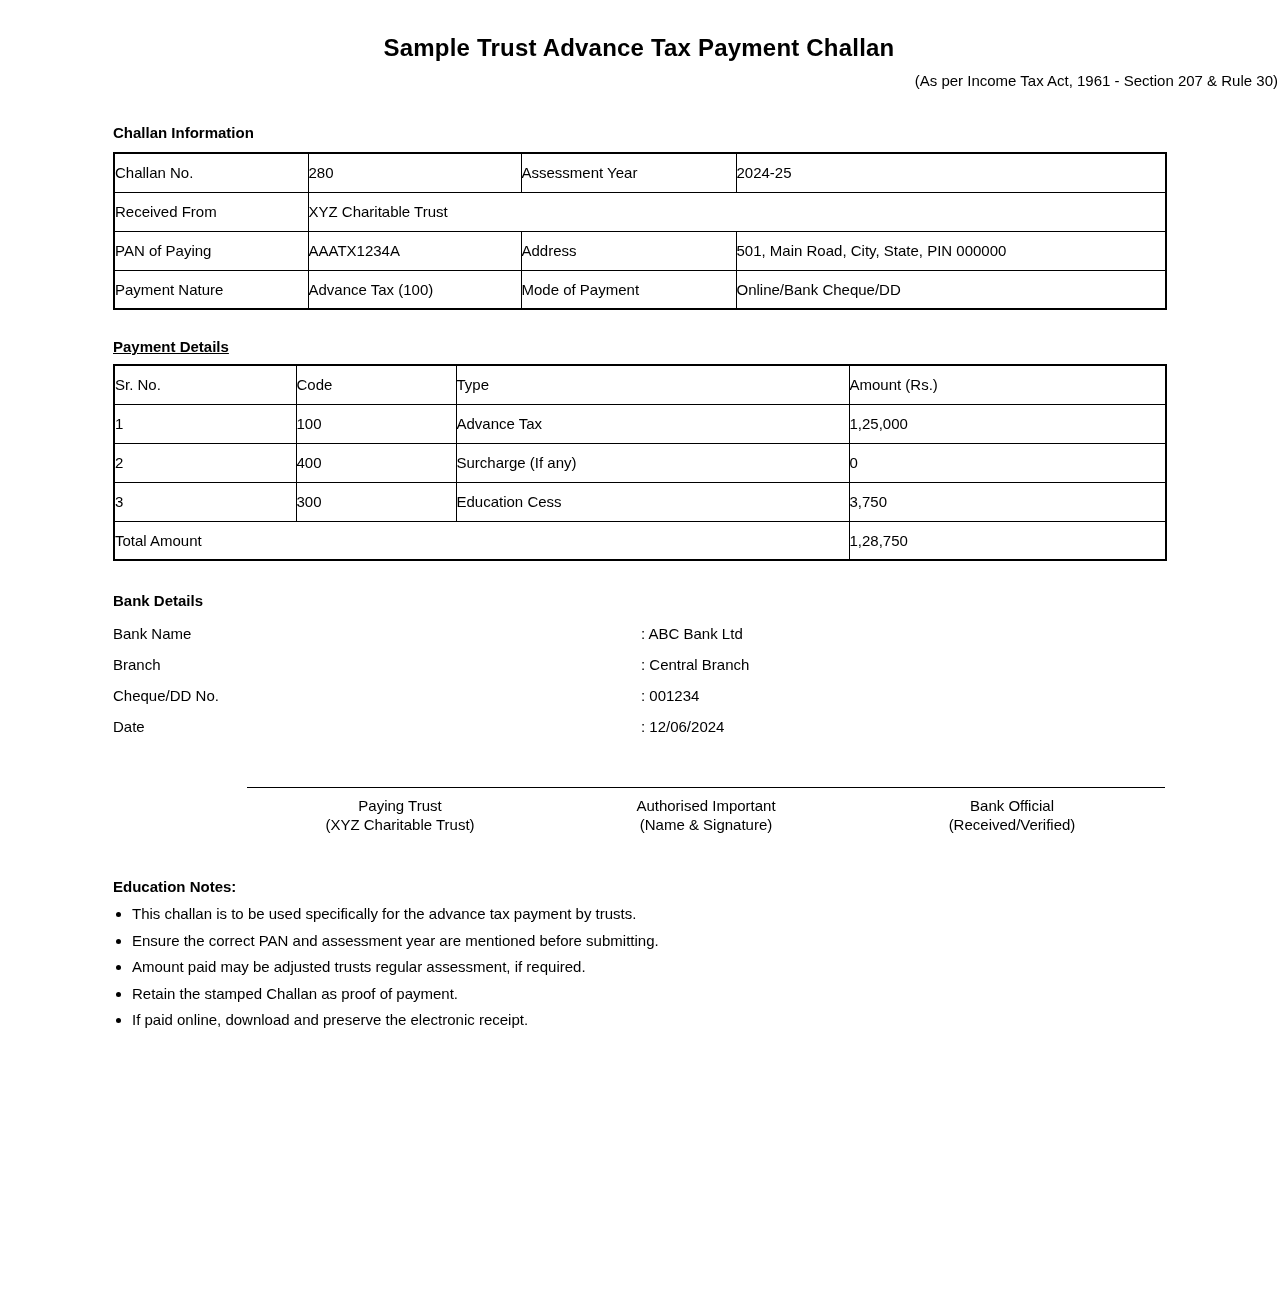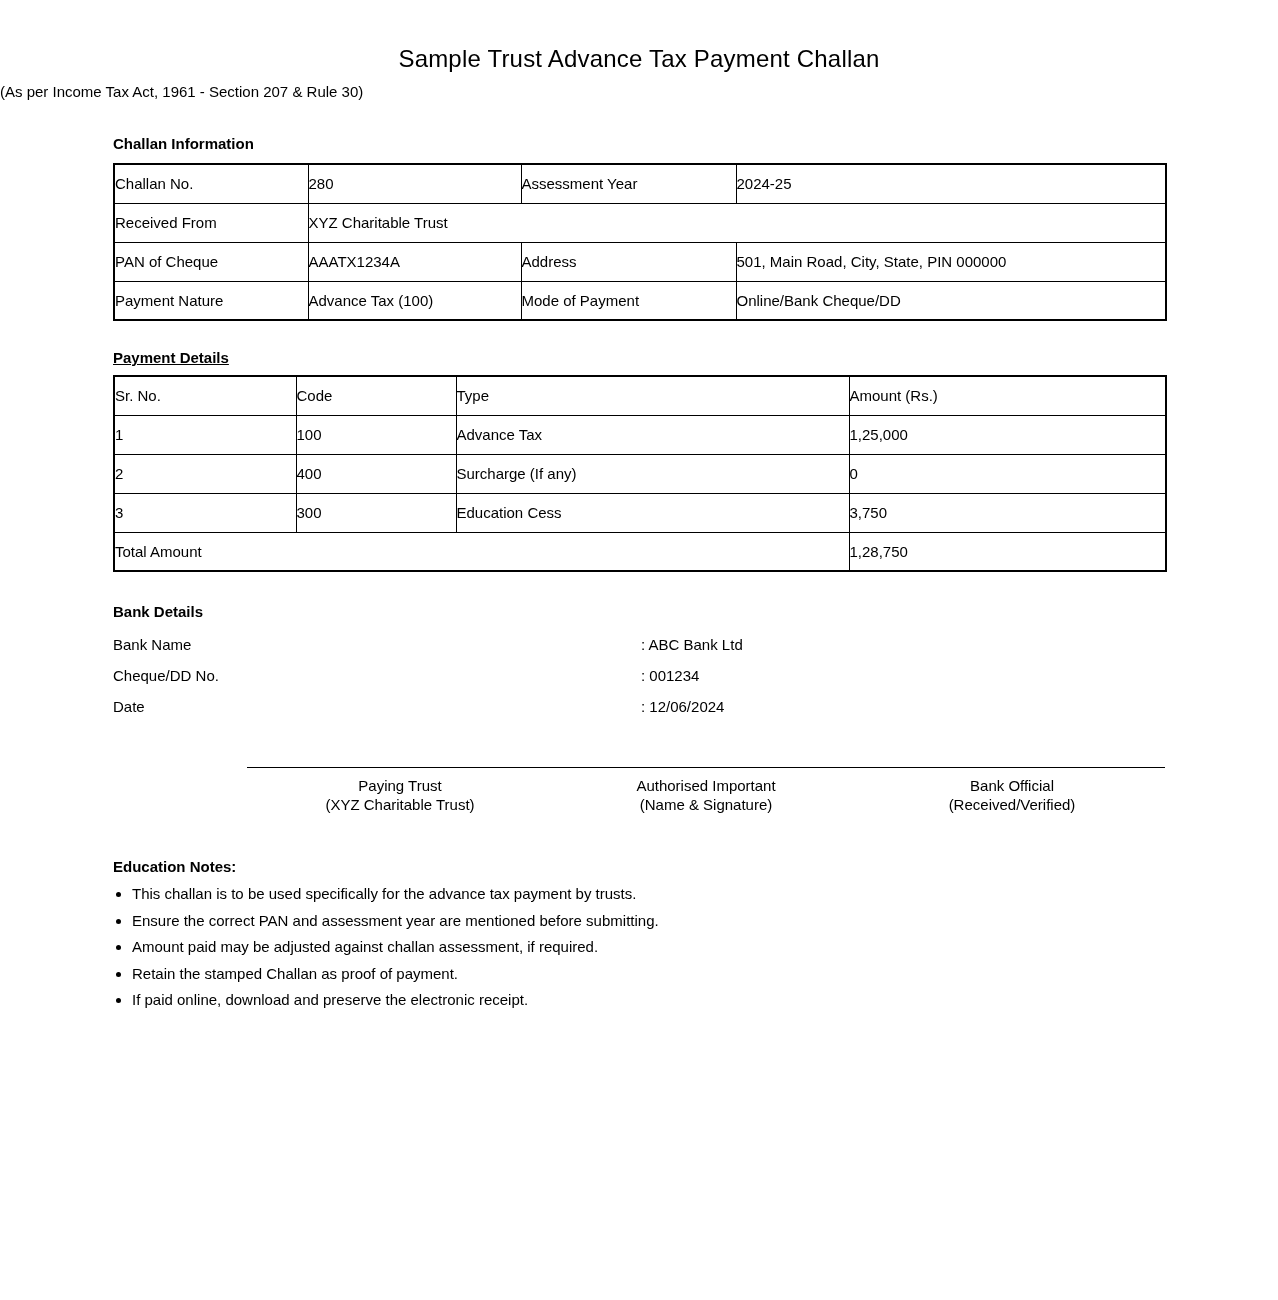--- a/index.html
+++ b/index.html
@@ -8,30 +8,30 @@
     width: 1278px;
     height: 1300px;
     background: #ffffff;
     color: #000000;
     font-family: "Liberation Sans", sans-serif;
     font-size: 15px;
     overflow: hidden;
   }
   .doc-title {
     margin: 0;
-    padding-top: 45px;
+    padding-top: 34px;
     text-align: center;
     font-size: 24px;
     line-height: 28px;
-    font-weight: normal;
+    font-weight: bold;
     letter-spacing: 0.2px;
   }
   .doc-subtitle {
     margin-top: 10px;
-    text-align: left;
+    text-align: right;
     font-size: 15px;
     line-height: 18px;
   }
   .content { margin: 0 113px; width: 1052px; }
   .section-heading {
     font-size: 15px;
     font-weight: bold;
     line-height: 18px;
     margin: 0;
   }
@@ -111,21 +111,21 @@
           <td class="b">Challan No.</td>
           <td>280</td>
           <td class="b">Assessment Year</td>
           <td>2024-25</td>
         </tr>
         <tr>
           <td class="b">Received From</td>
           <td colspan="3">XYZ Charitable Trust</td>
         </tr>
         <tr>
-          <td class="b">PAN of Cheque</td>
+          <td class="b">PAN of Paying</td>
           <td>AAATX1234A</td>
           <td class="b">Address</td>
           <td>501, Main Road, City, State, PIN 000000</td>
         </tr>
         <tr>
           <td class="b">Payment Nature</td>
           <td>Advance Tax (100)</td>
           <td class="b">Mode of Payment</td>
           <td>Online/Bank Cheque/DD</td>
         </tr>
@@ -174,20 +174,24 @@
     </table>
 
     <h2 class="section-heading h-bank">Bank Details</h2>
 
     <div>
       <div class="bank-row">
         <span class="bank-label">Bank Name</span>
         <span class="bank-value">: ABC Bank Ltd</span>
       </div>
       <div class="bank-row">
+        <span class="bank-label">Branch</span>
+        <span class="bank-value">: Central Branch</span>
+      </div>
+      <div class="bank-row">
         <span class="bank-label">Cheque/DD No.</span>
         <span class="bank-value">: 001234</span>
       </div>
       <div class="bank-row">
         <span class="bank-label">Date</span>
         <span class="bank-value">: 12/06/2024</span>
       </div>
     </div>
 
     <div class="sig-row">
@@ -202,19 +206,19 @@
       <div class="sig-block">
         <div>Bank Official</div>
         <div>(Received/Verified)</div>
       </div>
     </div>
 
     <h2 class="section-heading h-notes">Education Notes:</h2>
     <ul class="notes-list">
       <li>This challan is to be used specifically for the advance tax payment by trusts.</li>
       <li>Ensure the correct PAN and assessment year are mentioned before submitting.</li>
-      <li>Amount paid may be adjusted against challan assessment, if required.</li>
+      <li>Amount paid may be adjusted trusts regular assessment, if required.</li>
       <li>Retain the stamped Challan as proof of payment.</li>
       <li>If paid online, download and preserve the electronic receipt.</li>
     </ul>
 
   </div>
 </div>
 
 </body></html>

